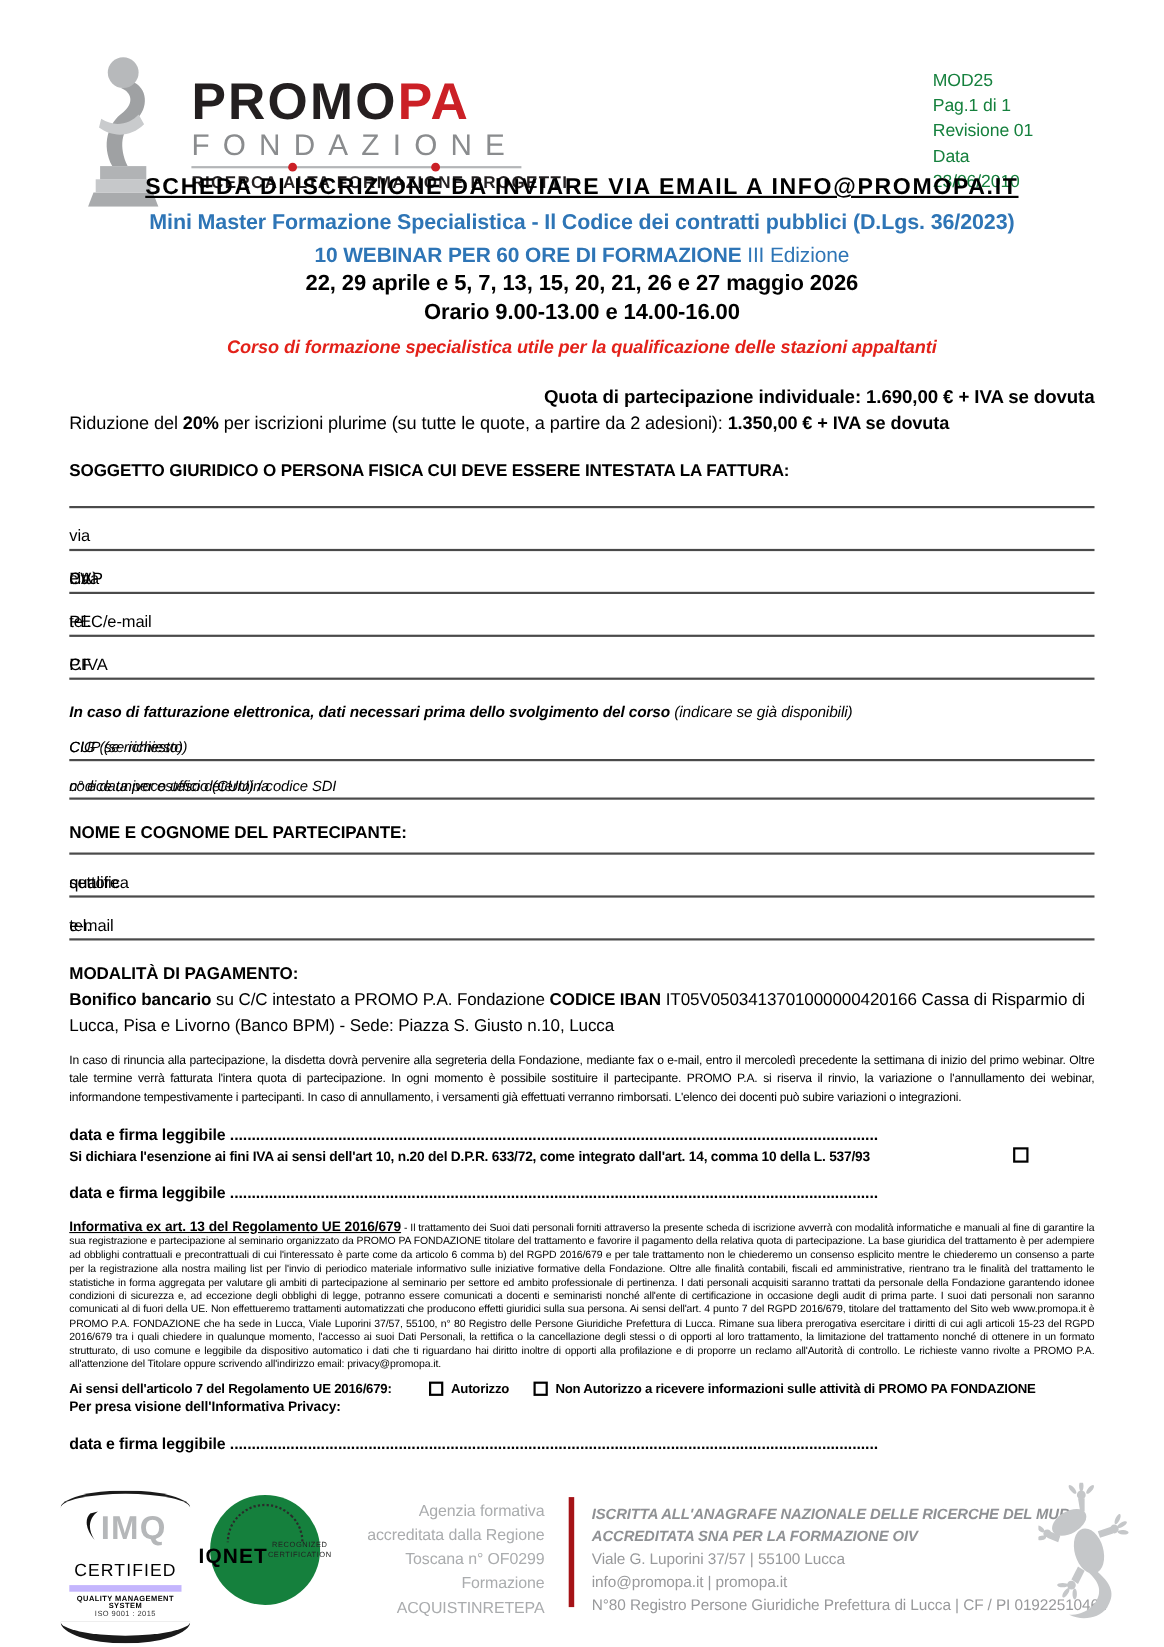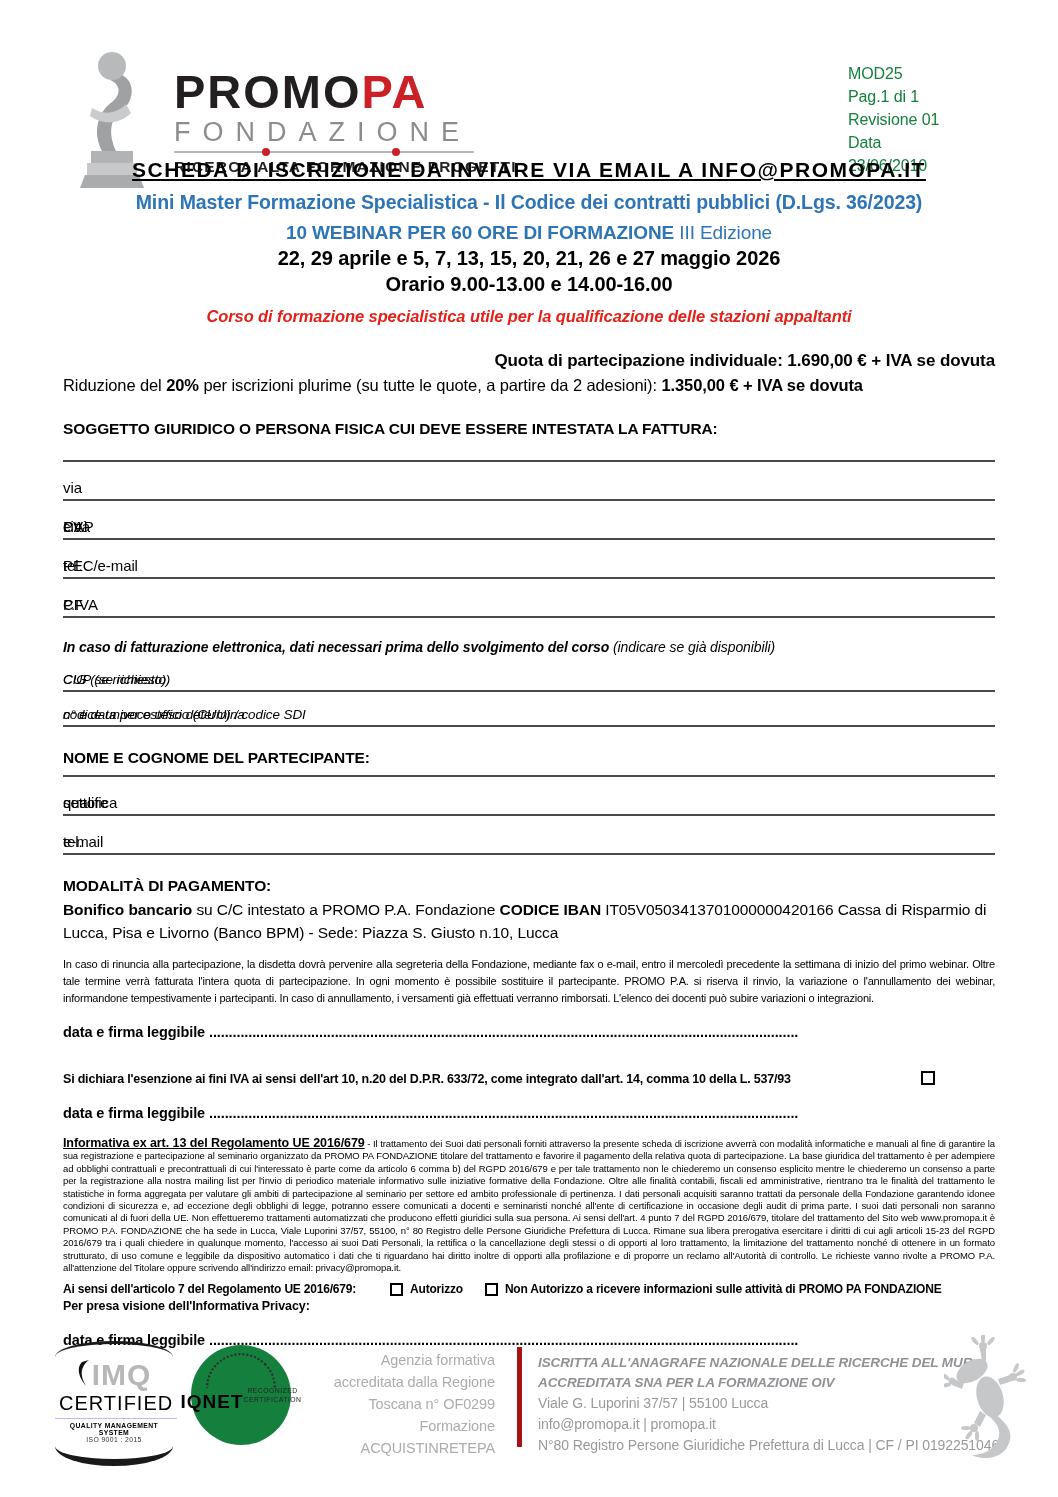--- a/index.html
+++ b/index.html
@@ -52,40 +52,40 @@
 
   .einv-heading { margin-top:20px; font-size:14px; line-height:19px; font-style:italic; }
   .einv-heading .lead { font-weight:bold; }
 
   
   .payment-para { font-size:15.5px; line-height:23px; margin-top:2px; }
   .fine-print { margin-top:12px; font-size:11px; line-height:17px; text-align:justify; letter-spacing:-0.2px; }
 
   
   .sig { margin-top:15px; font-weight:bold; font-size:14.5px; line-height:20px; white-space:nowrap; overflow:hidden; }
-  .vat-row { margin-top:29px; position:relative; font-weight:bold; font-size:12.5px; line-height:17px; letter-spacing:-0.2px; }
+  .vat-row { margin-top:1px; position:relative; font-weight:bold; font-size:12.5px; line-height:17px; letter-spacing:-0.2px; }
   .checkbox { display:inline-block; width:14px; height:14px; border:2px solid #000; background:#fff; vertical-align:middle; box-sizing:border-box; }
   .vat-row .checkbox { position:absolute; right:60px; top:0; }
 
   .informativa { margin-top:14px; font-size:9.5px; line-height:12.4px; text-align:justify; letter-spacing:-0.1px; }
   .informativa .lead { font-size:12.5px; font-weight:bold; text-decoration:underline; }
 
   .consent-row { margin-top:7px; font-weight:bold; font-size:12px; line-height:17px; letter-spacing:-0.2px; white-space:nowrap; }
   .consent-row .checkbox { width:13px; height:13px; margin:0 7px 2px 0; }
   .gap1 { display:inline-block; width:34px; } .gap2 { display:inline-block; width:22px; }
   .presa-line { font-weight:bold; font-size:12.5px; line-height:17px; }
 
   
-  .footer { position:absolute; left:0; right:0; bottom:18px; height:138px; display:flex; align-items:flex-start; padding-left:55px; box-sizing:border-box; }
+  .footer { position:absolute; left:0; right:0; bottom:4px; height:138px; display:flex; align-items:flex-start; padding-left:55px; box-sizing:border-box; }
   .imq { width:118px; text-align:center; color:#000; }
   .imq-arc-top { height:13px; border-top:3px solid #1a1a1a; border-radius:50% 50% 0 0 / 100% 100% 0 0; margin-bottom:2px; }
   .imq-arc-bot { height:13px; border-bottom:7px solid #1a1a1a; border-radius:0 0 50% 50% / 0 0 100% 100%; margin-top:3px; }
   .imq-brand-row { display:flex; align-items:center; justify-content:center; }
   .imq-brand { color:#b5b7b9; font-weight:bold; font-size:30px; letter-spacing:1px; line-height:30px; }
-  .imq-cert { font-size:20px; letter-spacing:1px; margin-top:1px; border-bottom:1px solid #c4b5fd; display:inline-block; padding:0 4px 3px; }
+  .imq-cert { font-size:16px; letter-spacing:1px; margin-top:14px; border-bottom:6px solid #c4b5fd; display:inline-block; padding:0 4px 3px; }
   .imq-small1 { font-size:6.8px; font-weight:bold; letter-spacing:0.4px; margin-top:3px; }
   .imq-small2 { font-size:6.8px; letter-spacing:0.4px; color:#333; }
   .iqnet { width:100px; height:100px; background:#15803d; border-radius:50%; margin-left:18px; margin-top:4px;
            display:flex; align-items:center; justify-content:center; position:relative; }
   .iqnet-arc { position:absolute; top:8px; left:15px; width:66px; height:66px; border:2.5px dotted #2a2a2a; border-radius:50%;
                border-bottom-color:transparent; border-right-color:transparent; transform:rotate(45deg); }
   .iqnet-brand { font-weight:bold; font-size:19px; letter-spacing:1px; margin-top:14px; }
   .iqnet-sub { font-size:6.8px; letter-spacing:0.5px; color:#222; line-height:9px; text-align:center; }
   .agency { width:190px; margin-left:14px; margin-top:8px; text-align:right; color:#aaacae; font-size:14.5px; line-height:22px; }
   .foot-bar { width:5px; height:100px; background:#a51317; margin:6px 0 0 22px; }

